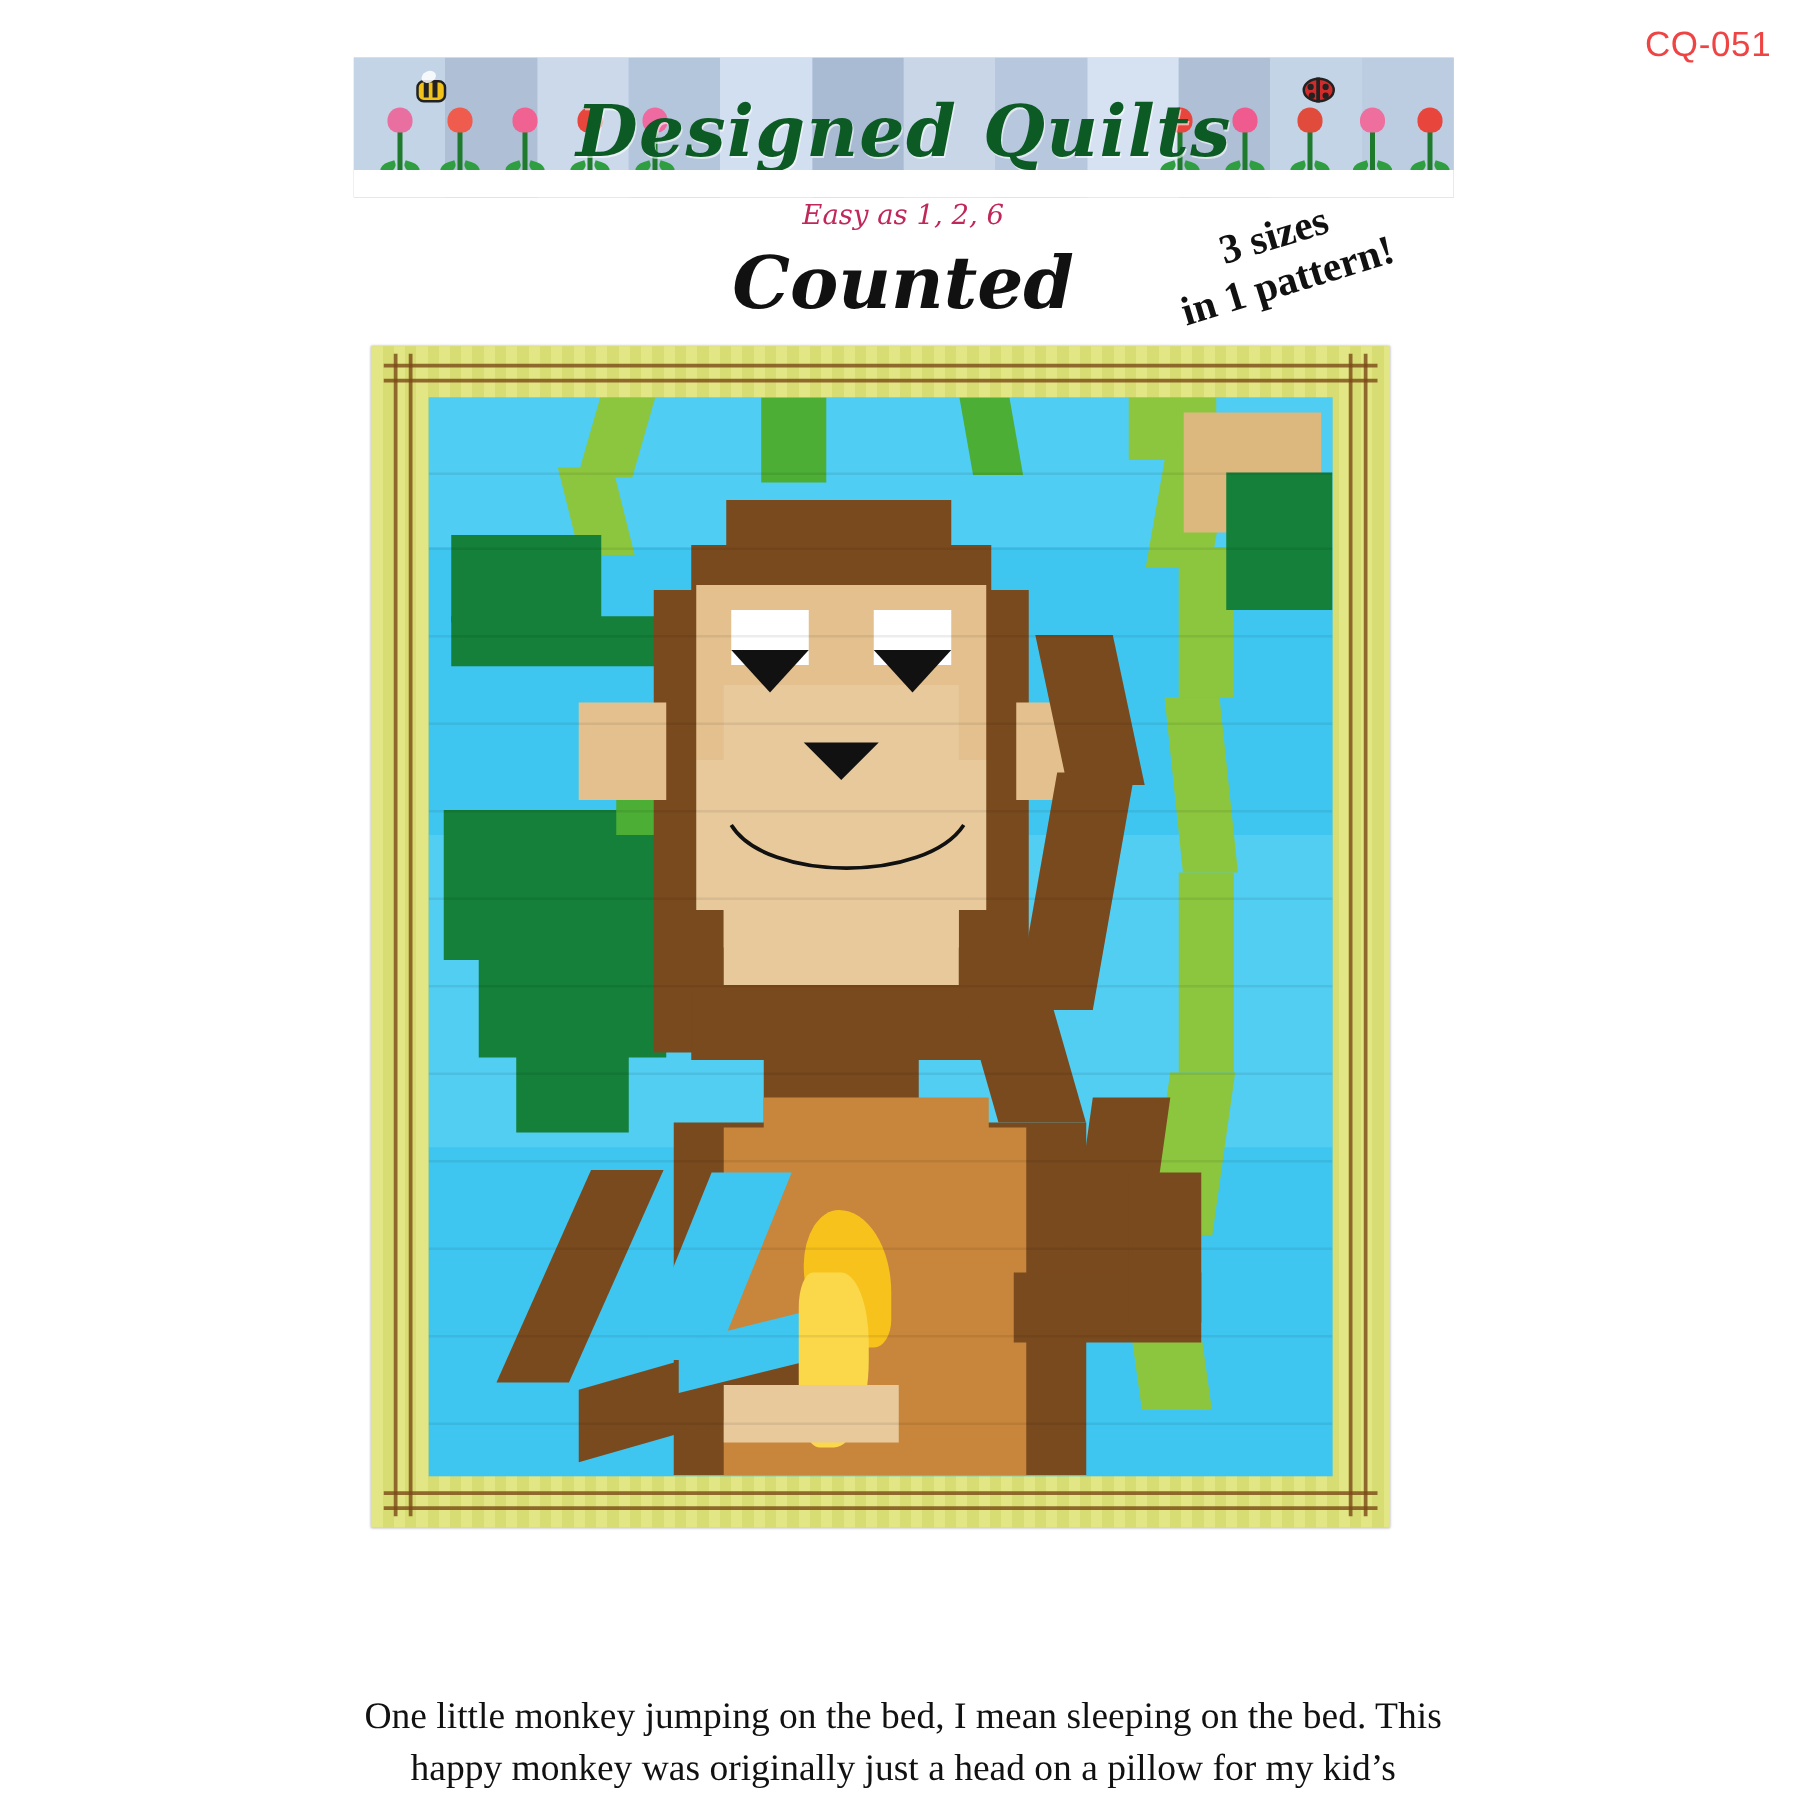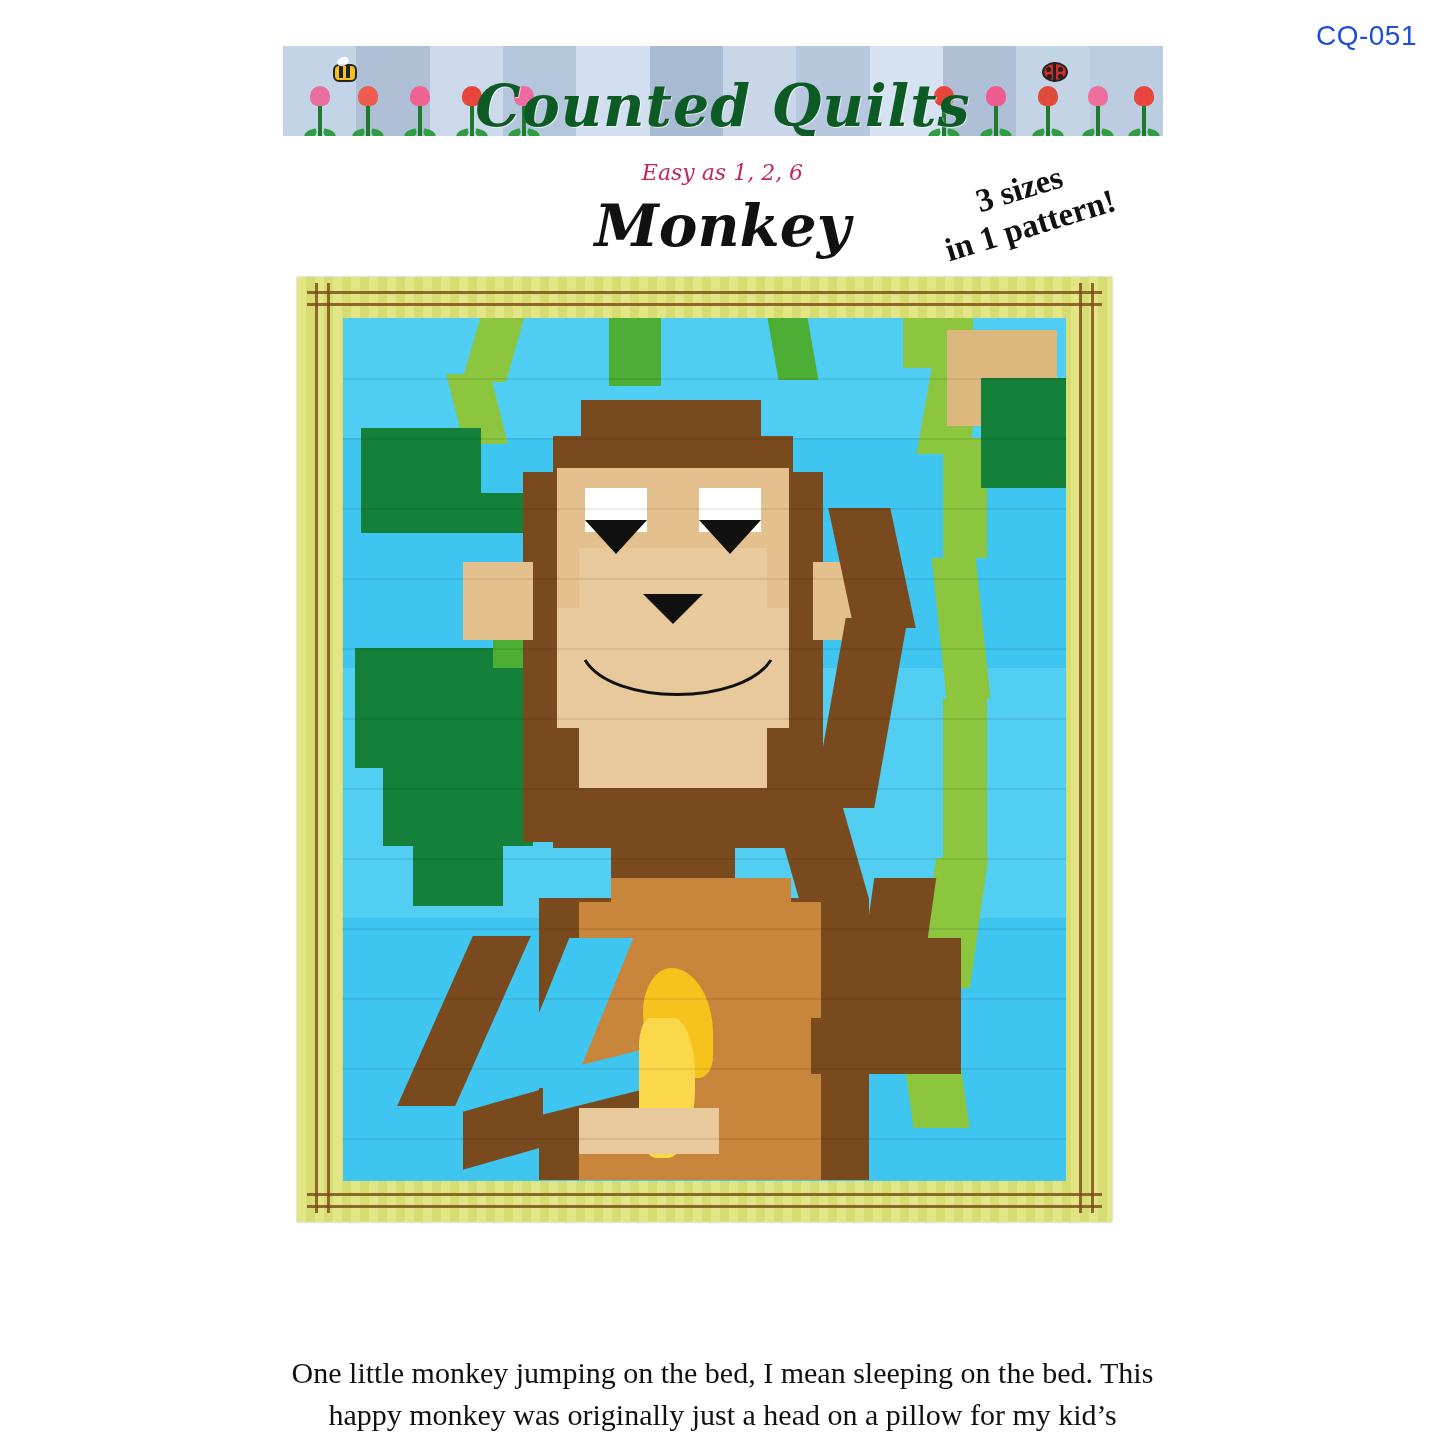--- a/index.html
+++ b/index.html
@@ -6,21 +6,21 @@
   body{
     width:1445px;height:1445px;
     background:#ffffff;
     font-family:"Liberation Serif", serif;
     position:relative;
     overflow:hidden;
   }
   .sku{
     position:absolute;top:20px;right:28px;
     font-family:"Liberation Sans", sans-serif;
-    font-size:28px;color:#1d4ed8;letter-spacing:.5px;
+    font-size:28px;color:#ef4444;letter-spacing:.5px;
   }
   
   .banner{
     position:absolute;left:283px;top:46px;width:880px;height:112px;
     background:#b9cbe0;
     overflow:hidden;
   }
   .banner .checks{position:absolute;inset:0;display:flex;}
   .banner .checks i{flex:1 1 0;display:block;}
   .banner .grass{
@@ -187,26 +187,26 @@
         <div class="bud" style="background:#ee6f9e"></div>
       </div>
     <div class="tulip" style="right:6px">
         <div class="stem"></div>
         <div class="lv l"></div>
         <div class="lv r"></div>
         <div class="bud" style="background:#e8453c"></div>
       </div>
   </div>
 
-  <div class="brandTitle">Counted Quilts</div>
+  <div class="brandTitle">Designed Quilts</div>
   <div class="grass"></div>
 </div>
 
 <div class="easyAs">Easy as 1, 2, 6</div>
-<div class="productTitle">Monkey</div>
+<div class="productTitle">Counted</div>
 
 <div class="badge">
   <div>3 sizes</div>
   <div>in 1 pattern!</div>
 </div>
 
 <div class="quiltWrap">
   <div class="quiltBorder"></div>
   <div class="vineLayer">
     <div class="vine" style="left:18px;top:6px;height:930px;"></div>

